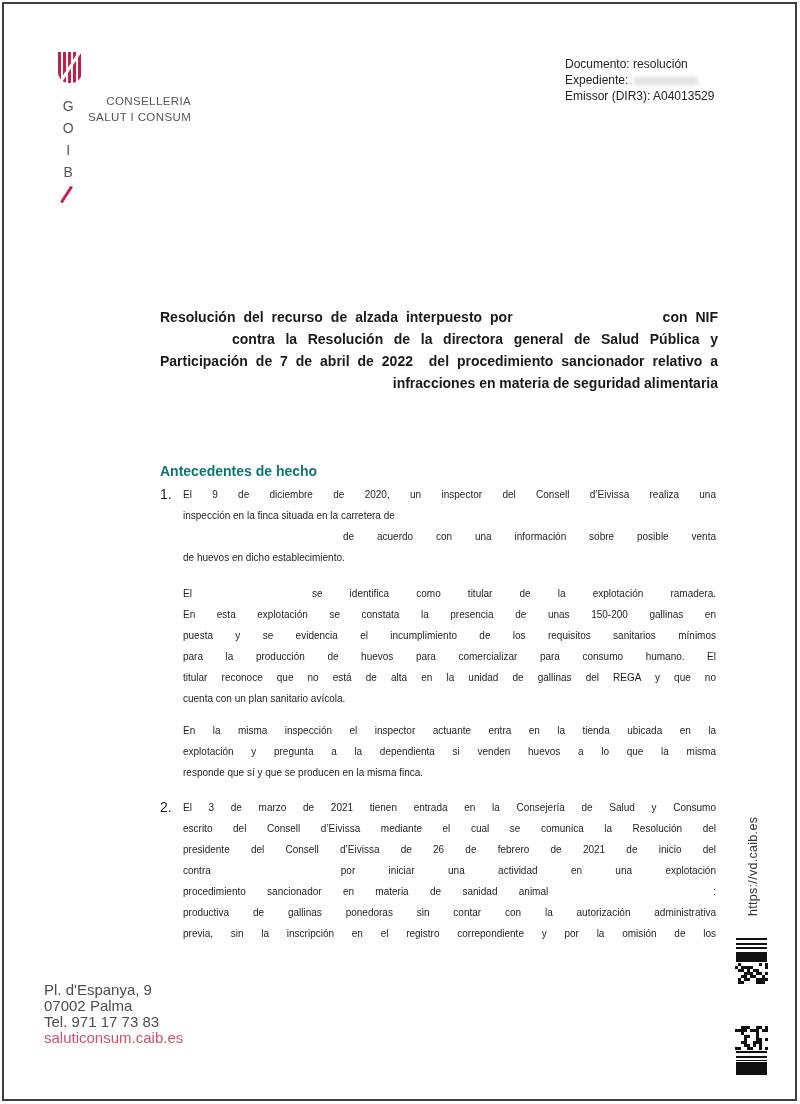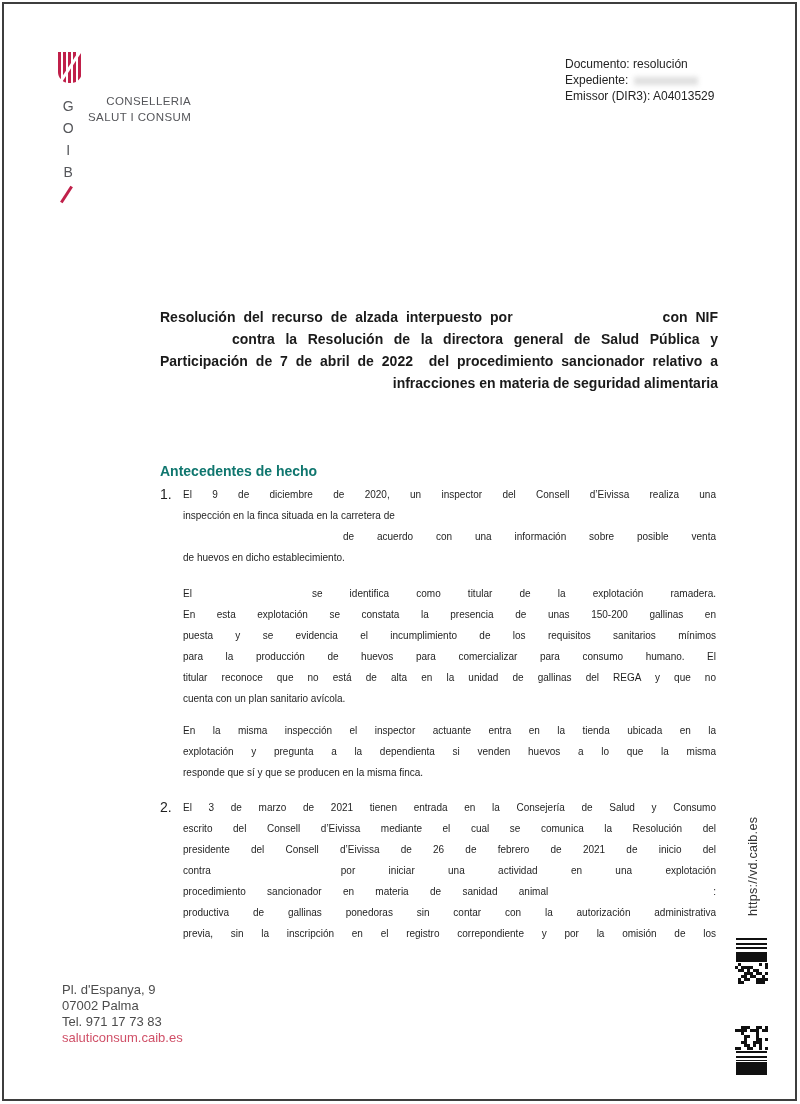--- a/index.html
+++ b/index.html
@@ -44,21 +44,21 @@
   .heading{position:absolute;left:160px;top:426px;font-size:14px;font-weight:bold;color:#0f766e;line-height:21px;margin-top:35px;}
   .para{position:absolute;width:533px;font-size:10px;}
   .num{position:absolute;left:160px;width:22px;font-size:14px;line-height:21px;}
   #item1-p1{left:183px;top:484px;}
   #item1-num{top:484px;}
   #item1-p2{left:183px;top:583px;}
   #item1-p3{left:183px;top:720px;}
   #item2-p1{left:183px;top:797px;}
   #item2-num{top:797px;}
   
-  .footer{position:absolute;left:62px;top:982px;font-size:13px;line-height:16px;color:#4c4c4c;}
+  .footer{position:absolute;left:44px;top:982px;font-size:15px;line-height:16px;color:#4c4c4c;}
   .footer .site{color:#d05068;text-decoration:none;display:inline-block;}
   
   .vurl{
     position:absolute;left:746px;top:808px;width:20px;height:108px;
     writing-mode:vertical-rl;transform:rotate(180deg);
     font-size:12.5px;letter-spacing:.3px;color:#333333;text-decoration:none;
   }
   .barcode{position:absolute;left:735px;width:33px;}
   #barcodeA{top:938px;}
   #barcodeB{top:1025px;}

